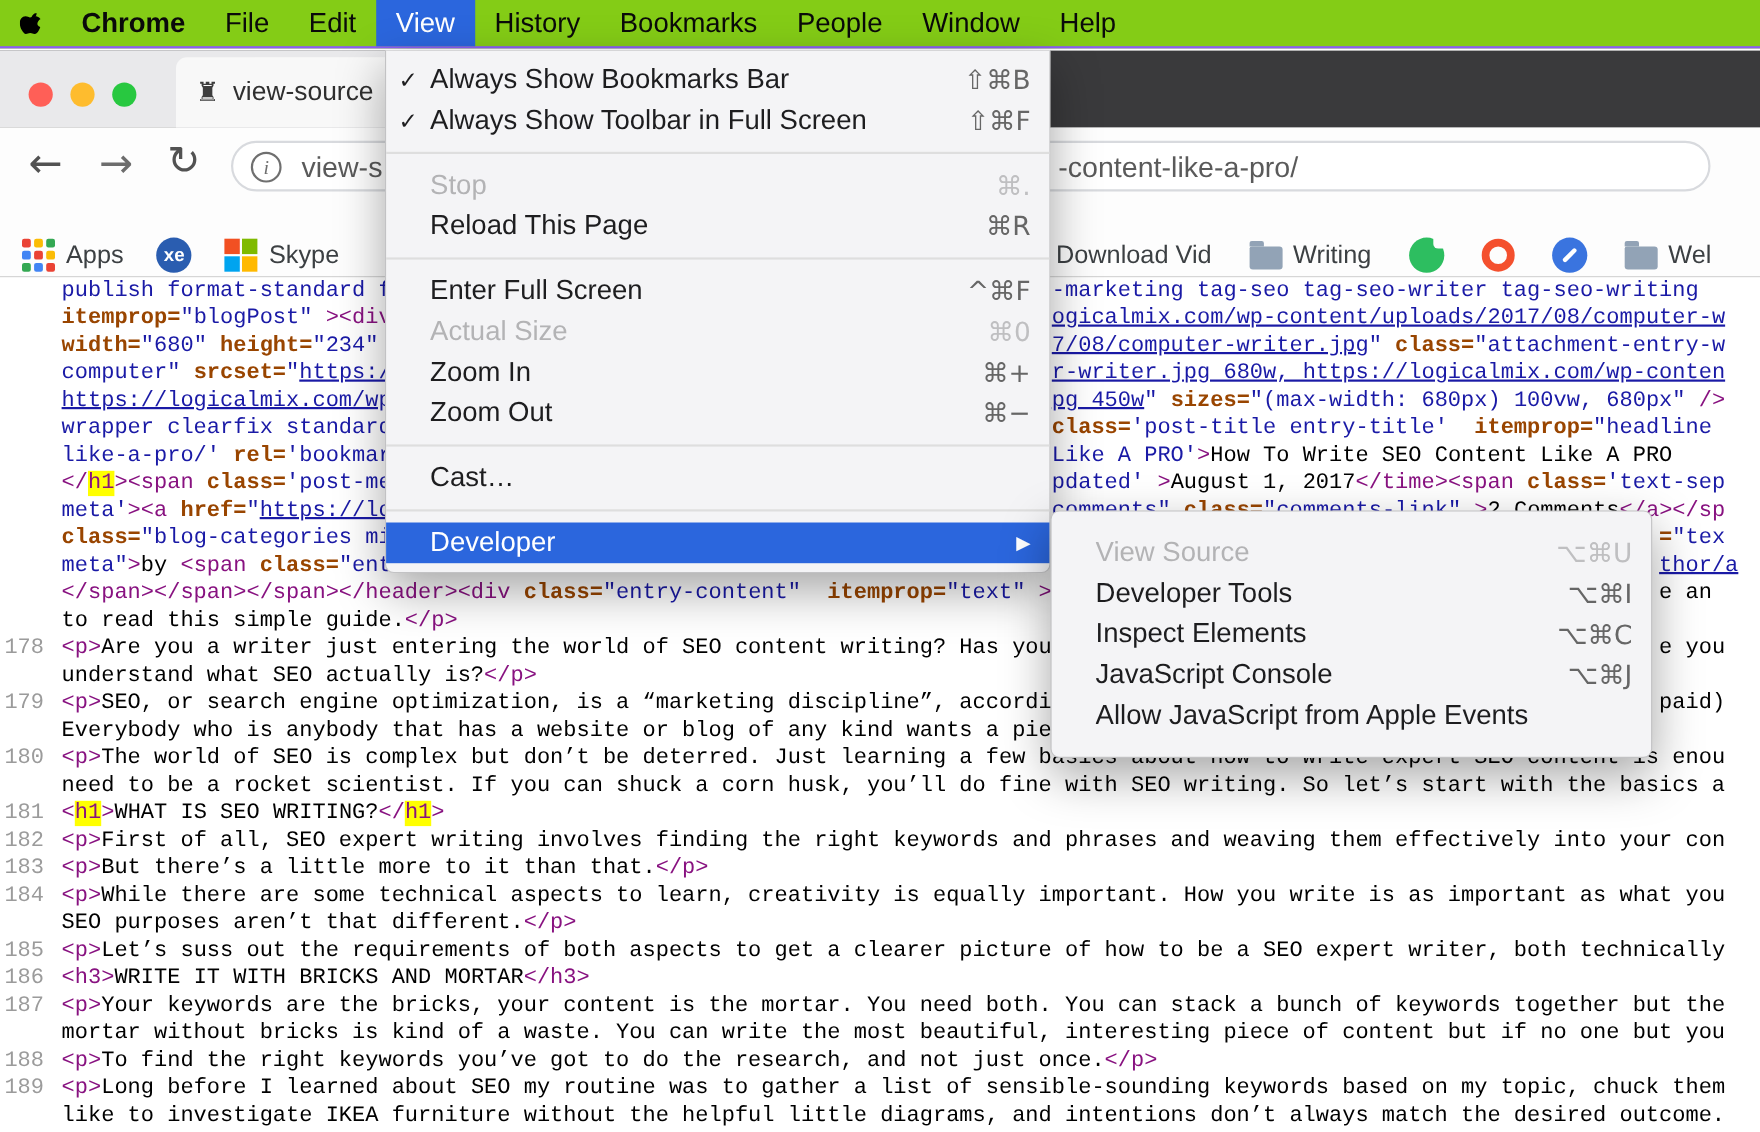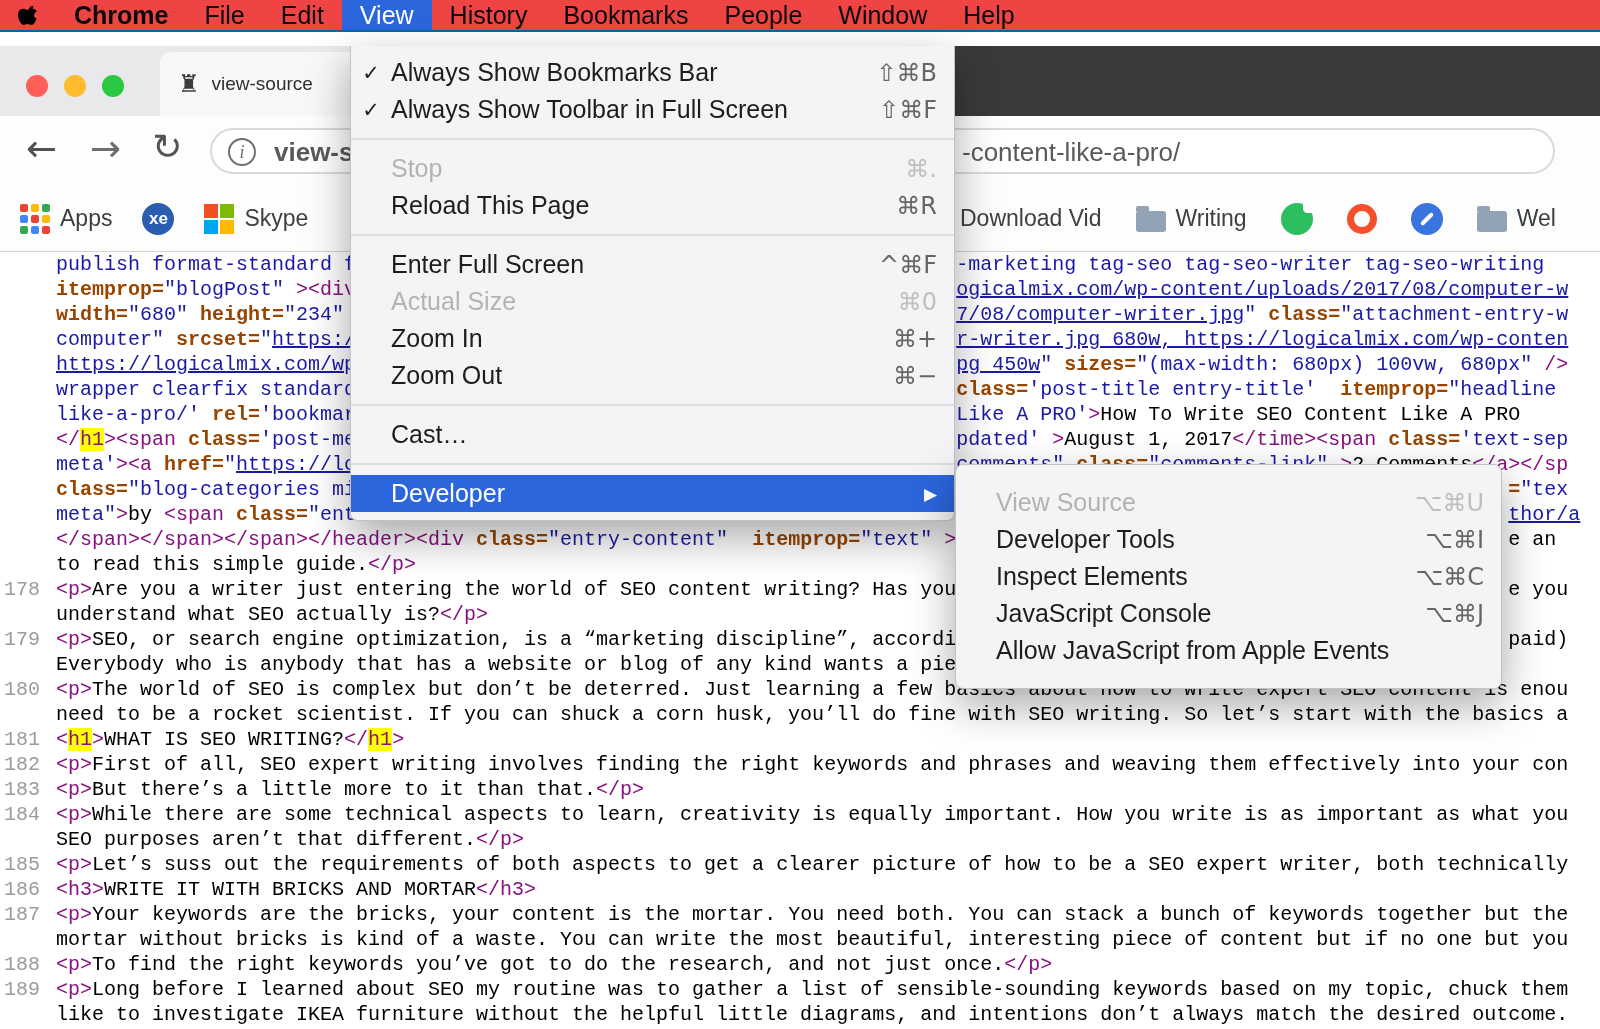--- a/index.html
+++ b/index.html
@@ -1,56 +1,56 @@
 <!DOCTYPE html>
 <html><head>
 <meta charset="utf-8">
 <style>
   * { margin:0; padding:0; box-sizing:border-box; }
   html,body { background:#fff; }
   body { width:1600px; height:1029px; font-family:"Liberation Sans",sans-serif; }
   #screen { position:relative; width:1600px; height:1029px; overflow:hidden; background:#fff; }
 
   
-  .menubar { position:absolute; top:0; left:0; width:100%; height:32px;
-    background:#ef4444; border-bottom:2px solid #0369a1; display:flex; align-items:stretch;
+  .menubar { position:absolute; top:0; left:0; width:100%; height:44px;
+    background:#84cc16; border-bottom:2px solid #8b5cf6; display:flex; align-items:stretch;
     font-size:25px; color:#0a0a0a; z-index:70; }
   .mb-item { padding:0 18px; display:flex; align-items:center; }
   .mb-item.bold { font-weight:bold; }
   .mb-item.active { background:#2b66dd; color:#fff; }
 
   
   .tabstrip { position:absolute; top:46px; left:0; width:100%; height:70px; background:#3a3a3c; z-index:5; }
   .ts-light { position:absolute; left:0; top:0; width:955px; height:100%; background:#e9e9eb; }
   .tab { position:absolute; left:160px; top:6px; width:400px; height:64px; background:#f8f8f8;
     border-radius:10px 10px 0 0; display:flex; align-items:center; padding:0 18px; gap:12px; }
   .tab-favicon { font-family:"DejaVu Sans",sans-serif; font-size:24px; color:#3d3d3d; }
-  .tab-title { font-size:19px; color:#2f2f2f; white-space:nowrap; overflow:hidden; }
+  .tab-title { font-size:24px; color:#2f2f2f; white-space:nowrap; overflow:hidden; }
   .traffic { position:absolute; left:26px; top:29px; display:flex; gap:16px; }
   .tl { width:22px; height:22px; border-radius:50%; }
   .tl-close { background:#ff5f57; } .tl-min { background:#febc2e; } .tl-zoom { background:#28c840; }
 
   
   .navbar { position:absolute; top:116px; left:0; width:100%; height:70px; background:#fdfdfd; z-index:5; }
   .nav-ic { position:absolute; font-family:"DejaVu Sans",sans-serif; color:#525252; }
   .nav-back { left:26px; top:11px; font-size:37px; }
   .nav-fwd  { left:90px; top:11px; font-size:37px; color:#6d6d6d; }
   .nav-reload { left:152px; top:10px; font-size:36px; }
   .omnibox { position:absolute; left:210px; top:12px; width:1345px; height:46px;
     border:2px solid #d8dade; border-radius:24px; background:#fff; }
   .ic-info { position:absolute; left:16px; top:8px; width:28px; height:28px; border:2px solid #6f6f6f;
     border-radius:50%; color:#6f6f6f; font-size:18px; font-style:italic;
     font-family:"Liberation Serif",serif; display:flex; align-items:center; justify-content:center; }
   .url-frag { position:absolute; top:7px; font-size:26px; color:#5a5a5a; white-space:pre; }
-  .url-left { left:62px;font-weight:bold; } .url-right { left:750px; }
+  .url-left { left:62px; } .url-right { left:750px; }
 
   
   .bookmarksbar { position:absolute; top:186px; left:0; width:100%; height:66px; background:#fdfdfd;
     border-bottom:1px solid #d2d2d2; z-index:5; }
-  .bm-left, .bm-right { position:absolute; top:0; height:100%; display:flex; }
+  .bm-left, .bm-right { position:absolute; top:13px; height:100%; display:flex; }
   .bm-left { left:20px; gap:30px; } .bm-right { left:960px; gap:34px; }
   .bm { display:flex; align-items:center; gap:10px; font-size:23px; color:#3c4043; white-space:nowrap; }
   .ic-apps { width:30px; height:30px; display:grid; grid-template-columns:repeat(3,1fr); gap:3px; }
   .ic-apps i { border-radius:2px; display:block; }
   .ic-xe { width:32px; height:32px; border-radius:50%; background:#2a5db0; color:#fff; font-size:17px;
     font-weight:bold; display:flex; align-items:center; justify-content:center; }
   .ic-skype { width:30px; height:30px; display:grid; grid-template-columns:1fr 1fr; gap:2px; }
   .ic-skype i { display:block; }
   .ic-folder { width:30px; height:21px; background:#92a3b6; border-radius:2px 3px 3px 3px; position:relative; margin-top:5px; }
   .ic-folder:before { content:""; position:absolute; left:0; top:-5px; width:13px; height:5px;

